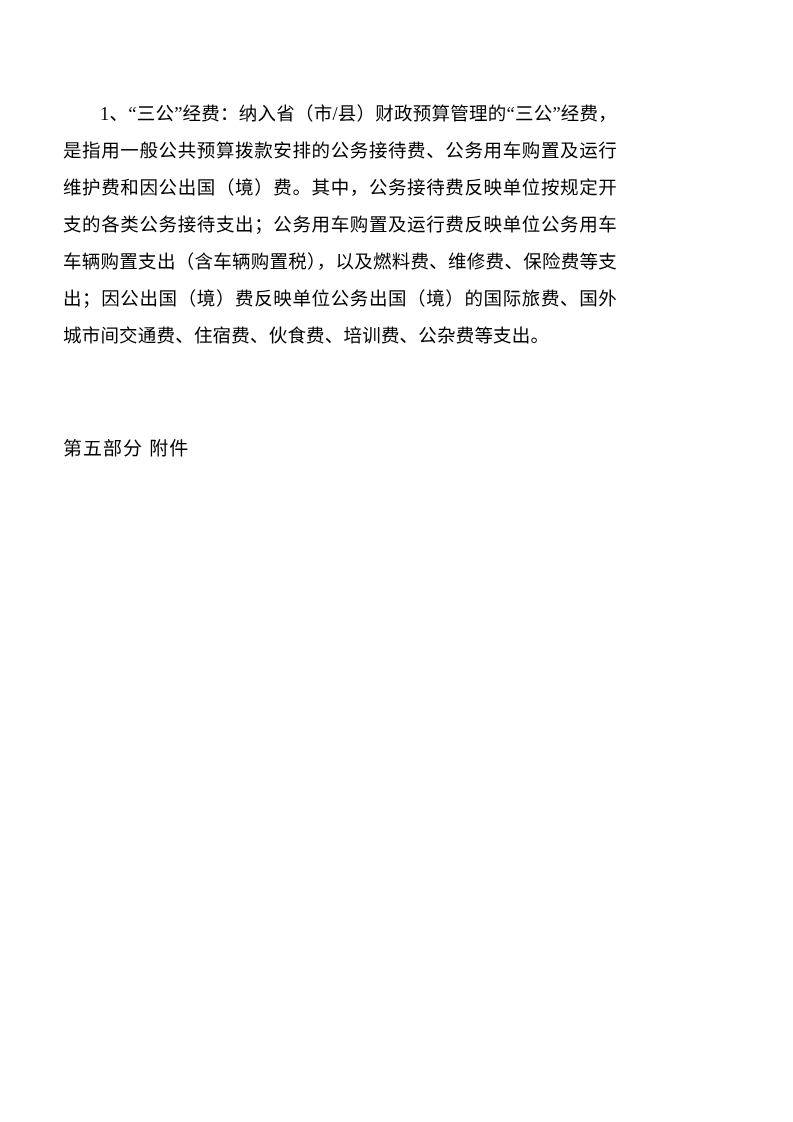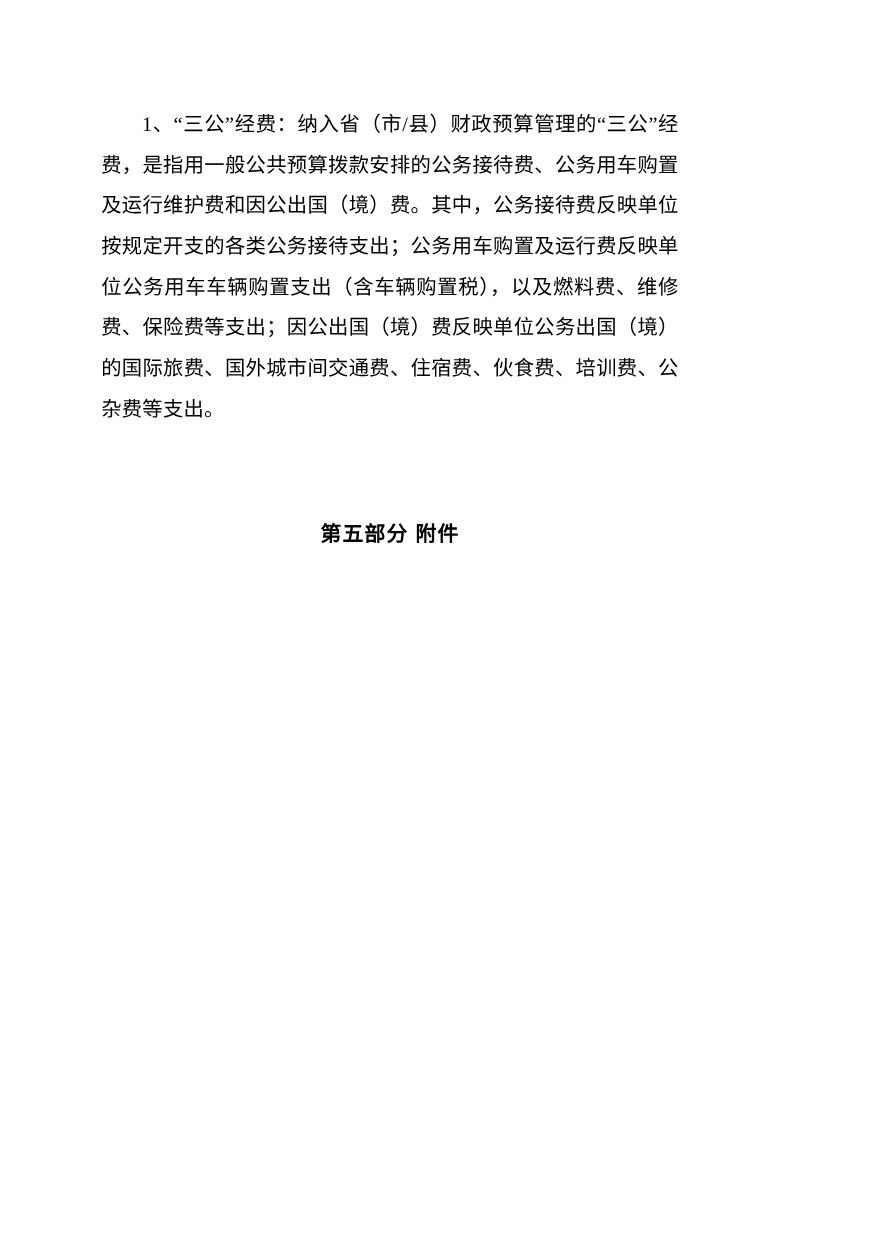--- a/index.html
+++ b/index.html
@@ -16,39 +16,38 @@
     color: #000000;
     overflow: hidden;
   }
   .page {
     position: absolute;
     left: 0;
     top: 0;
     width: 711px;
     height: 1122px;
     box-sizing: border-box;
-    padding: 96px 94px 80px 92px;
+    padding: 96px 94px 80px 63px;
   }
   .body-text {
     font-size: 18.5px;
     line-height: 37px;
     text-align: justify;
     text-justify: inter-ideograph;
     letter-spacing: 0.2px;
   }
   .para {
     margin: 0;
     text-indent: 2em;
   }
   .section-heading {
     margin: 0;
     font-family: "Liberation Sans", "DejaVu Sans", sans-serif;
     font-size: 19px;
-    font-weight: bold;
-    text-align: center;
+    font-weight: normal;
     letter-spacing: 1px;
   }
   .spacer-before-heading {
     height: 78px;
   }
 </style>
 </head>
 <body>
 
 <div class="page">

